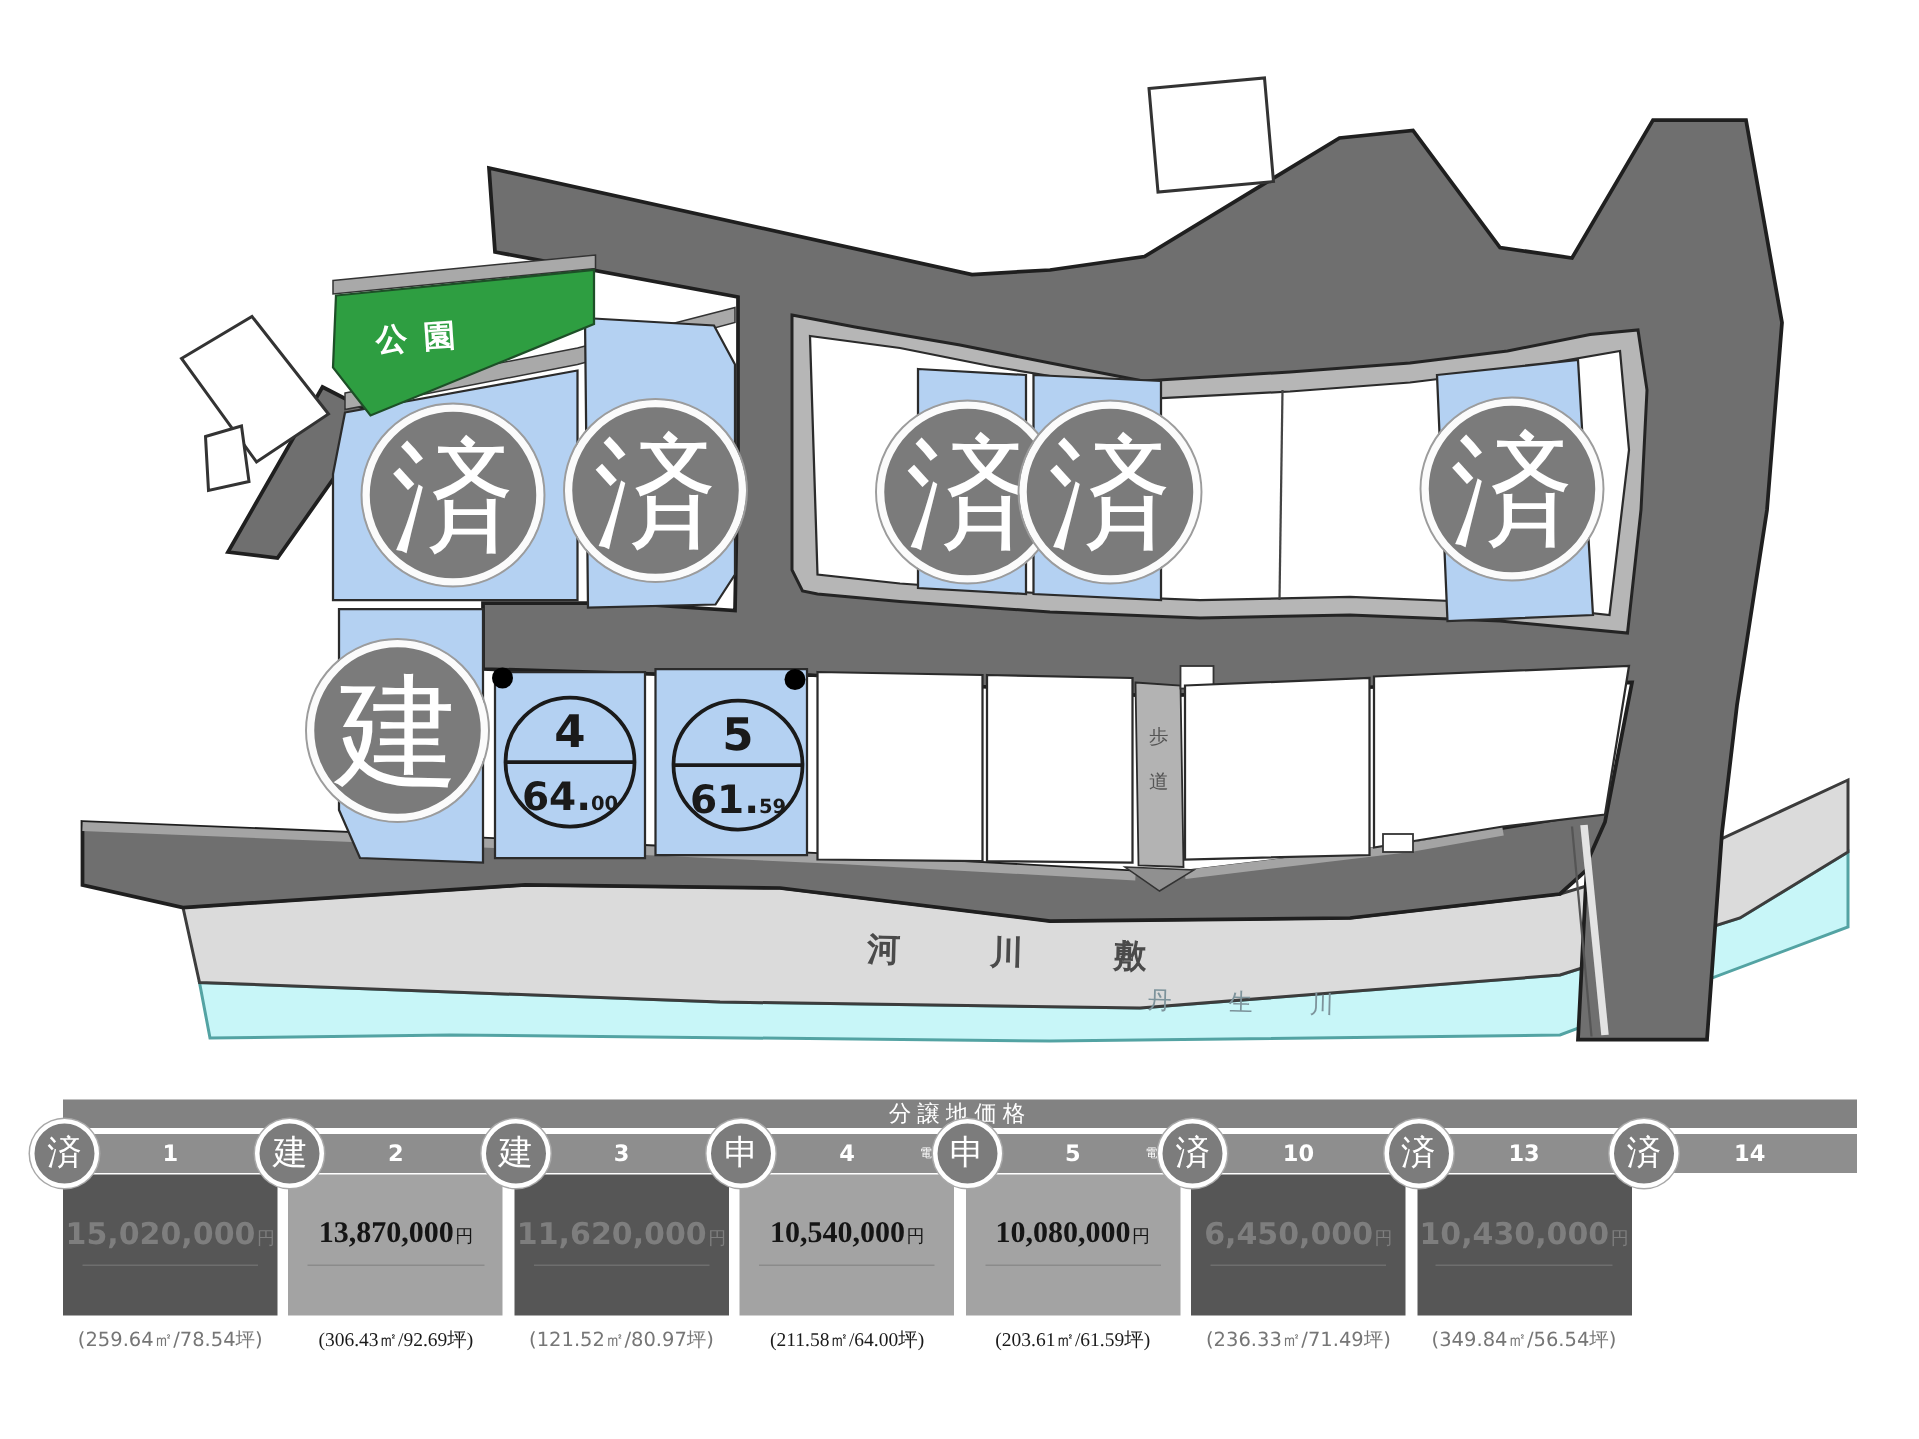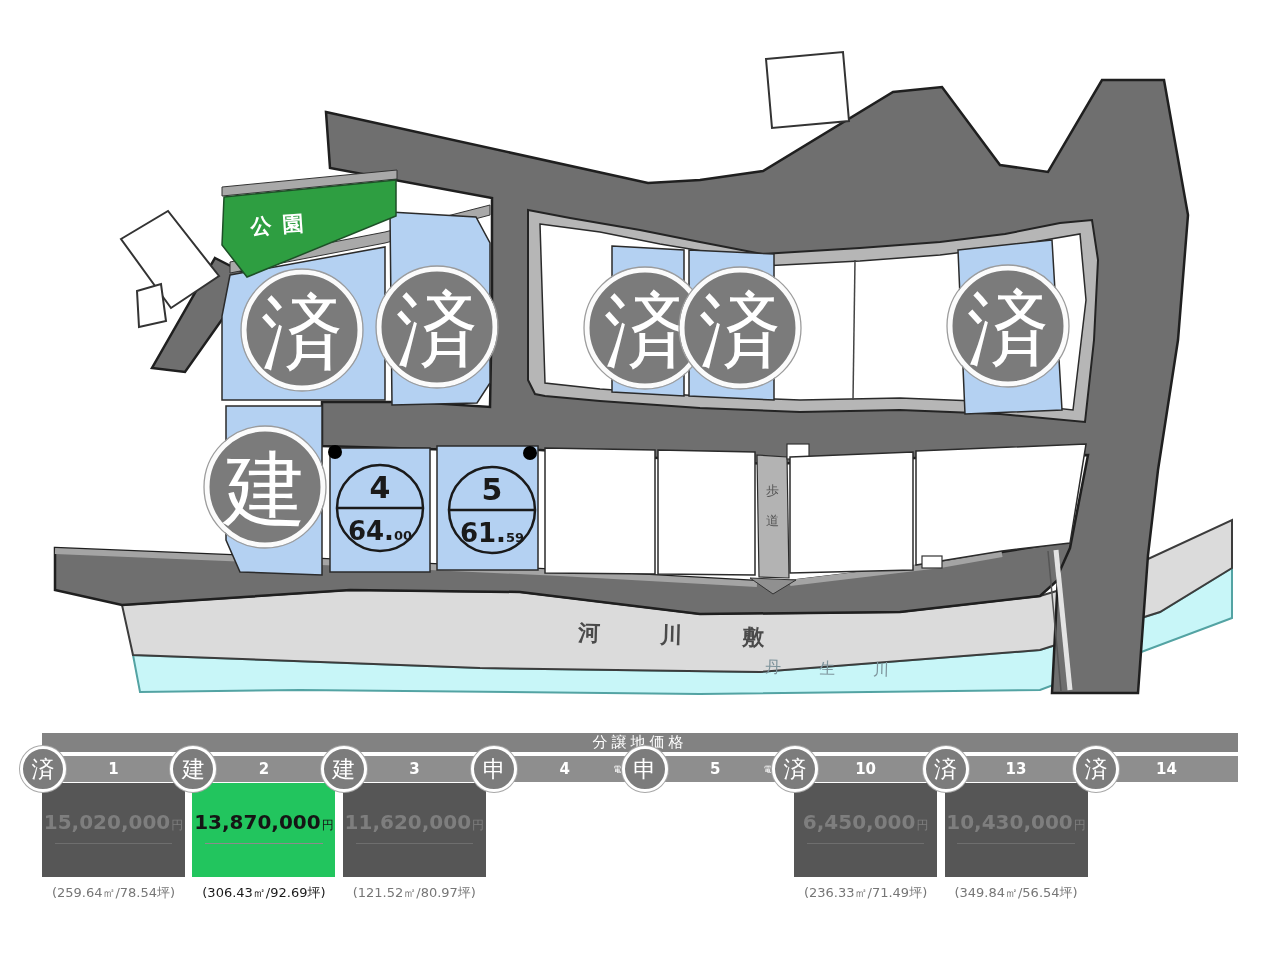--- a/index.html
+++ b/index.html
@@ -22,21 +22,21 @@
   .yen{font-size:12px;font-weight:normal;margin-left:1px;}
   .divider{width:82%;height:1px;margin:10px auto 9px auto;}
   .size{font-size:13px;white-space:nowrap;margin-top:40px;}
   .badge{position:absolute;left:-22px;top:-10px;width:40px;height:40px;border-radius:50%;
          background:#7c7c7c;border:3px solid #fff;box-shadow:0 0 0 1px #a8a8a8;
          color:#fff;font-size:23px;line-height:1;display:flex;align-items:center;justify-content:center;z-index:3;}
   .cell[data-status="sold"] .cell-body{background:#565656;}
   .cell[data-status="sold"] .price{color:#7e7e7e;}
   .cell[data-status="sold"] .size{color:#767676;}
   .cell[data-status="sold"] .divider{background:#6e6e6e;}
-  .cell[data-status="available"] .cell-body{background:#22c55e;}
+  .cell[data-status="available"] .cell-body{background:#a3a3a3;font-family:Liberation Serif, serif;}
   .cell[data-status="available"] .price{color:#151515;}
   .cell[data-status="available"] .size{color:#1a1a1a;}
   .cell[data-status="available"] .divider{background:#8b8b8b;}
 </style>
 </head>
 <body>
 
 <div id="map-area">
 <svg width="1279" height="715" viewBox="0 0 1279 715">
 
@@ -193,28 +193,38 @@
         <div class="size">(121.52㎡/80.97坪)</div>
       </div>
     </div>
 
     <div class="cell" data-status="available">
       <div class="badge">申</div>
       <div class="cell-head">
         <span class="cell-num">4</span>
         <span class="cell-note">電柱</span>
       </div>
+      <div class="cell-body">
+        <div class="price"><span>10,540,000</span><span class="yen">円</span></div>
+        <div class="divider"></div>
+        <div class="size">(211.58㎡/64.00坪)</div>
+      </div>
     </div>
 
     <div class="cell" data-status="available">
       <div class="badge">申</div>
       <div class="cell-head">
         <span class="cell-num">5</span>
         <span class="cell-note">電柱</span>
       </div>
+      <div class="cell-body">
+        <div class="price"><span>10,080,000</span><span class="yen">円</span></div>
+        <div class="divider"></div>
+        <div class="size">(203.61㎡/61.59坪)</div>
+      </div>
     </div>
 
     <div class="cell" data-status="sold">
       <div class="badge">済</div>
       <div class="cell-head">
         <span class="cell-num">10</span>
         <span class="cell-note"></span>
       </div>
       <div class="cell-body">
         <div class="price"><span>6,450,000</span><span class="yen">円</span></div>

